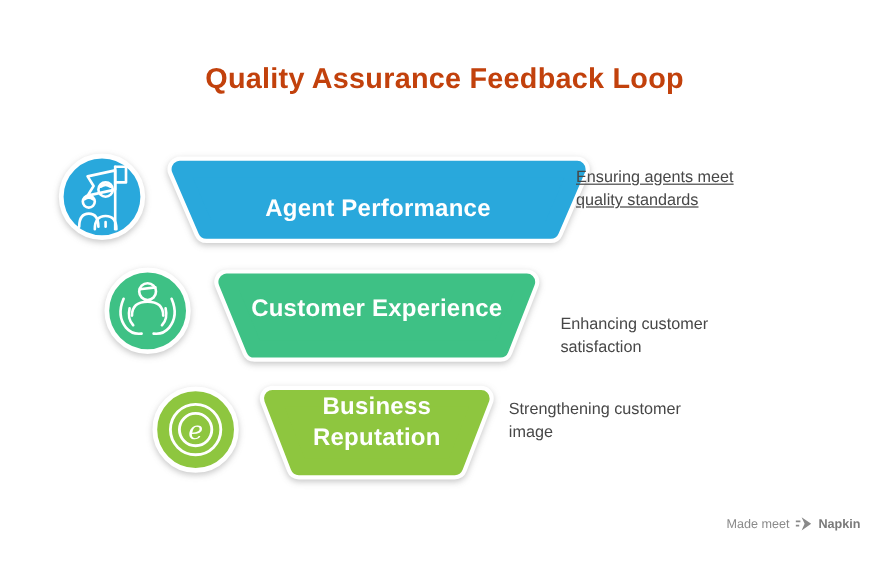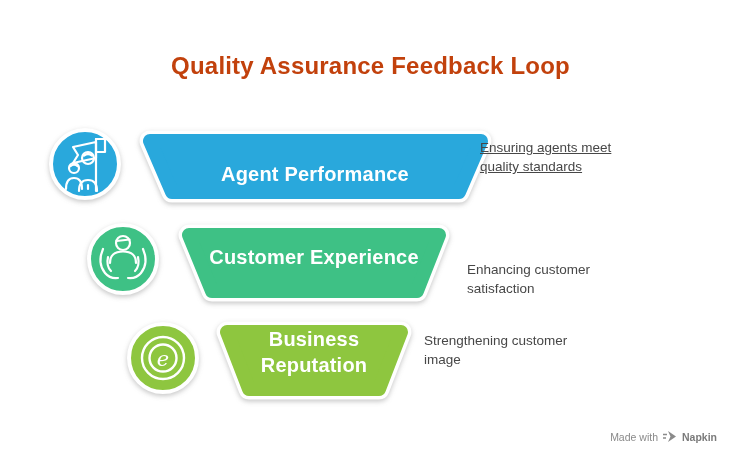--- a/index.html
+++ b/index.html
@@ -120,21 +120,21 @@
 
   <div class="seg-label" style="left:239px; top:325px; width:150px; height:53px;">Business Reputation</div>
 
   <div class="seg-desc" style="left:480px; top:138px; width:160px;text-decoration:underline;">Ensuring agents meet quality standards</div>
 
   <div class="seg-desc" style="left:467px; top:236px; width:152px;margin-top:24px;">Enhancing customer satisfaction</div>
 
   <div class="seg-desc" style="left:424px; top:331px; width:168px;">Strengthening customer image</div>
 
   <div class="watermark">
-    <span>Made with</span>
+    <span>Made meet</span>
     <svg width="14" height="13" viewBox="0 0 14 13">
       <path d="M0,4.5 H4 M0,8 H3" stroke="#8A8A8A" stroke-width="1.4" fill="none"></path>
       <path d="M5,1 L13,6.5 L5,12 L7.5,6.5 Z" fill="#8A8A8A"></path>
     </svg>
     <span class="brand">Napkin</span>
   </div>
 
 </div>
 
 </body></html>

